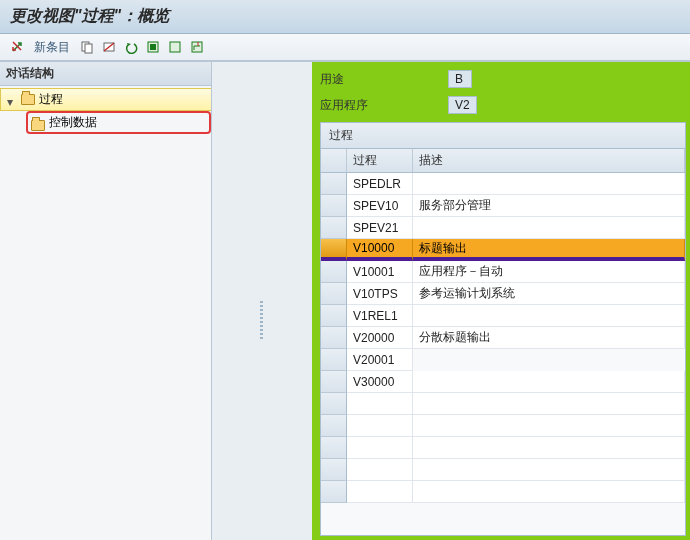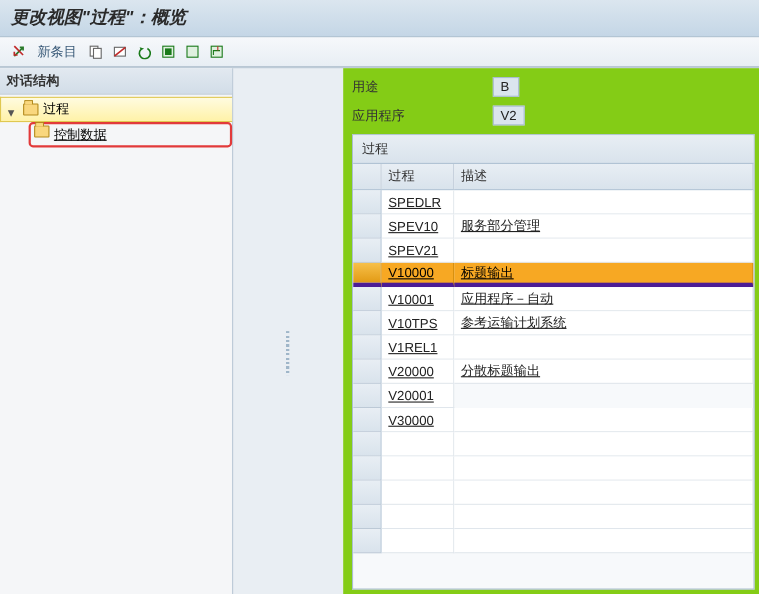--- a/index.html
+++ b/index.html
@@ -8,37 +8,37 @@
   .titlebar { background: linear-gradient(#dbe6ef,#c4d6e6); padding: 6px 10px; font-size: 16px; font-style: italic; font-weight: bold; color: #2a2a2a; border-bottom: 1px solid #9fb6c9; }
   .toolbar { background: linear-gradient(#f6f8fb,#e8eef4); padding: 4px 8px; display: flex; align-items: center; gap: 4px; border-bottom: 1px solid #b9c7d4; }
   .tb-icon { width: 18px; height: 18px; display: flex; align-items: center; justify-content: center; cursor: pointer; border-radius: 2px; }
   .tb-label { color: #3a5a78; cursor: pointer; padding: 0 4px; }
   .body { flex: 1; display: flex; border-top: 1px solid #b9c7d4; background: #e9eef3; gap: 48px; }
   .sidebar { width: 212px; background: #f5f6f8; border-right: 1px solid #b9c7d4; display: flex; flex-direction: column; }
   .side-header { background: linear-gradient(#e2e9f0,#d2dde8); border-bottom: 1px solid #b9c7d4; padding: 3px 6px; color: #333; font-weight: bold; }
   .tree { padding: 2px 0; }
   .tree-item { display: flex; align-items: center; padding: 2px 6px; gap: 4px; cursor: pointer; }
   .tree-item.selected { background: linear-gradient(#fffbe0,#fff2a8); border: 1px solid #e0c850; border-right: none; }
-  .tree-child { margin-left: 26px; display: flex; align-items: flex-start; gap: 4px; padding: 2px 4px; cursor: pointer; text-decoration: underline; }
+  .tree-child { margin-left: 26px; display: flex; align-items: flex-end; gap: 4px; padding: 2px 4px; cursor: pointer; }
   .tree-child.marked { border: 2px solid #e23a3a; border-radius: 4px; padding: 1px 6px 1px 3px; }
   .folder-open { width: 14px; height: 11px; background: #f9d77e; border: 1px solid #b38a1d; position: relative; border-radius: 1px; }
   .folder-open::before { content:""; position:absolute; top:-4px; left:0; width:6px; height:3px; background:#f9d77e; border:1px solid #b38a1d; border-bottom:none; border-radius:1px 1px 0 0;}
   .folder-closed { width: 14px; height: 11px; background: #f9d77e; border: 1px solid #b38a1d; position: relative; border-radius:1px;}
   .folder-closed::before { content:""; position:absolute; top:-4px; left:0; width:6px; height:3px; background:#f9d77e; border:1px solid #b38a1d; border-bottom:none; border-radius:1px 1px 0 0;}
   .expander { width: 10px; height: 10px; position: relative; color:#555; }
   .main { flex: 1; background: #84cc16; padding: 8px 4px 4px 8px; display:flex; flex-direction:column; gap:8px; }
   .form-row { display:flex; align-items:center; gap:0; }
   .form-label { width: 128px; color:#333; }
   .form-value { background:#dbe5ee; border:1px solid #a9bdd0; padding:1px 6px; min-width:24px; color:#222; display:inline-block; text-align:left;}
   .grid-wrap { border:1px solid #a9bdd0; flex:1; display:flex; flex-direction:column; background:#f7f9fb;}
   .grid-title { background:linear-gradient(#e8eef4,#d9e3ec); padding:4px 8px; border-bottom:1px solid #a9bdd0; color:#333;}
   .grid { display:flex; flex-direction:column; overflow:hidden; flex:1;}
   .grid-head, .grid-row { display:flex; }
   .grid-head .cell { background:linear-gradient(#e8eef4,#d9e3ec); border-right:1px solid #bcc9d6; border-bottom:1px solid #a9bdd0; padding:3px 6px; color:#333; }
-  .grid-row .cell { background:#fff; border-right:1px solid #e0e6ec; border-bottom:1px solid #e0e6ec; padding:3px 6px; color:#222; height:22px; display:flex; align-items:center;text-decoration:underline;}
+  .grid-row .cell { background:#fff; border-right:1px solid #e0e6ec; border-bottom:1px solid #e0e6ec; padding:3px 6px; color:#222; height:22px; display:flex; align-items:center;}
   .grid-row .rowhead { background:linear-gradient(#e8eef4,#d9e3ec); border-right:1px solid #a9bdd0; border-bottom:1px solid #bcc9d6;}
   .grid-row.selected .cell { background:#f7a823; color:#000; border-bottom:4px solid #4c1d95; border-right:1px solid #d08a0a;}
   .grid-row.selected .rowhead { background:linear-gradient(#f7c04a,#e29a14);}
   .col-sel { width:26px; }
   .col-code { width:66px; }
   .col-desc { flex:1; }
   .grid-scroll { overflow-y:auto; flex:1;}
   .split-drag { width:4px; background:transparent; cursor:col-resize; position:relative;}
   .split-drag::after{content:""; position:absolute; left:0; top:50%; width:3px; height:40px; background:repeating-linear-gradient(#9fb6c9 0 2px, transparent 2px 4px);}
 </style>

